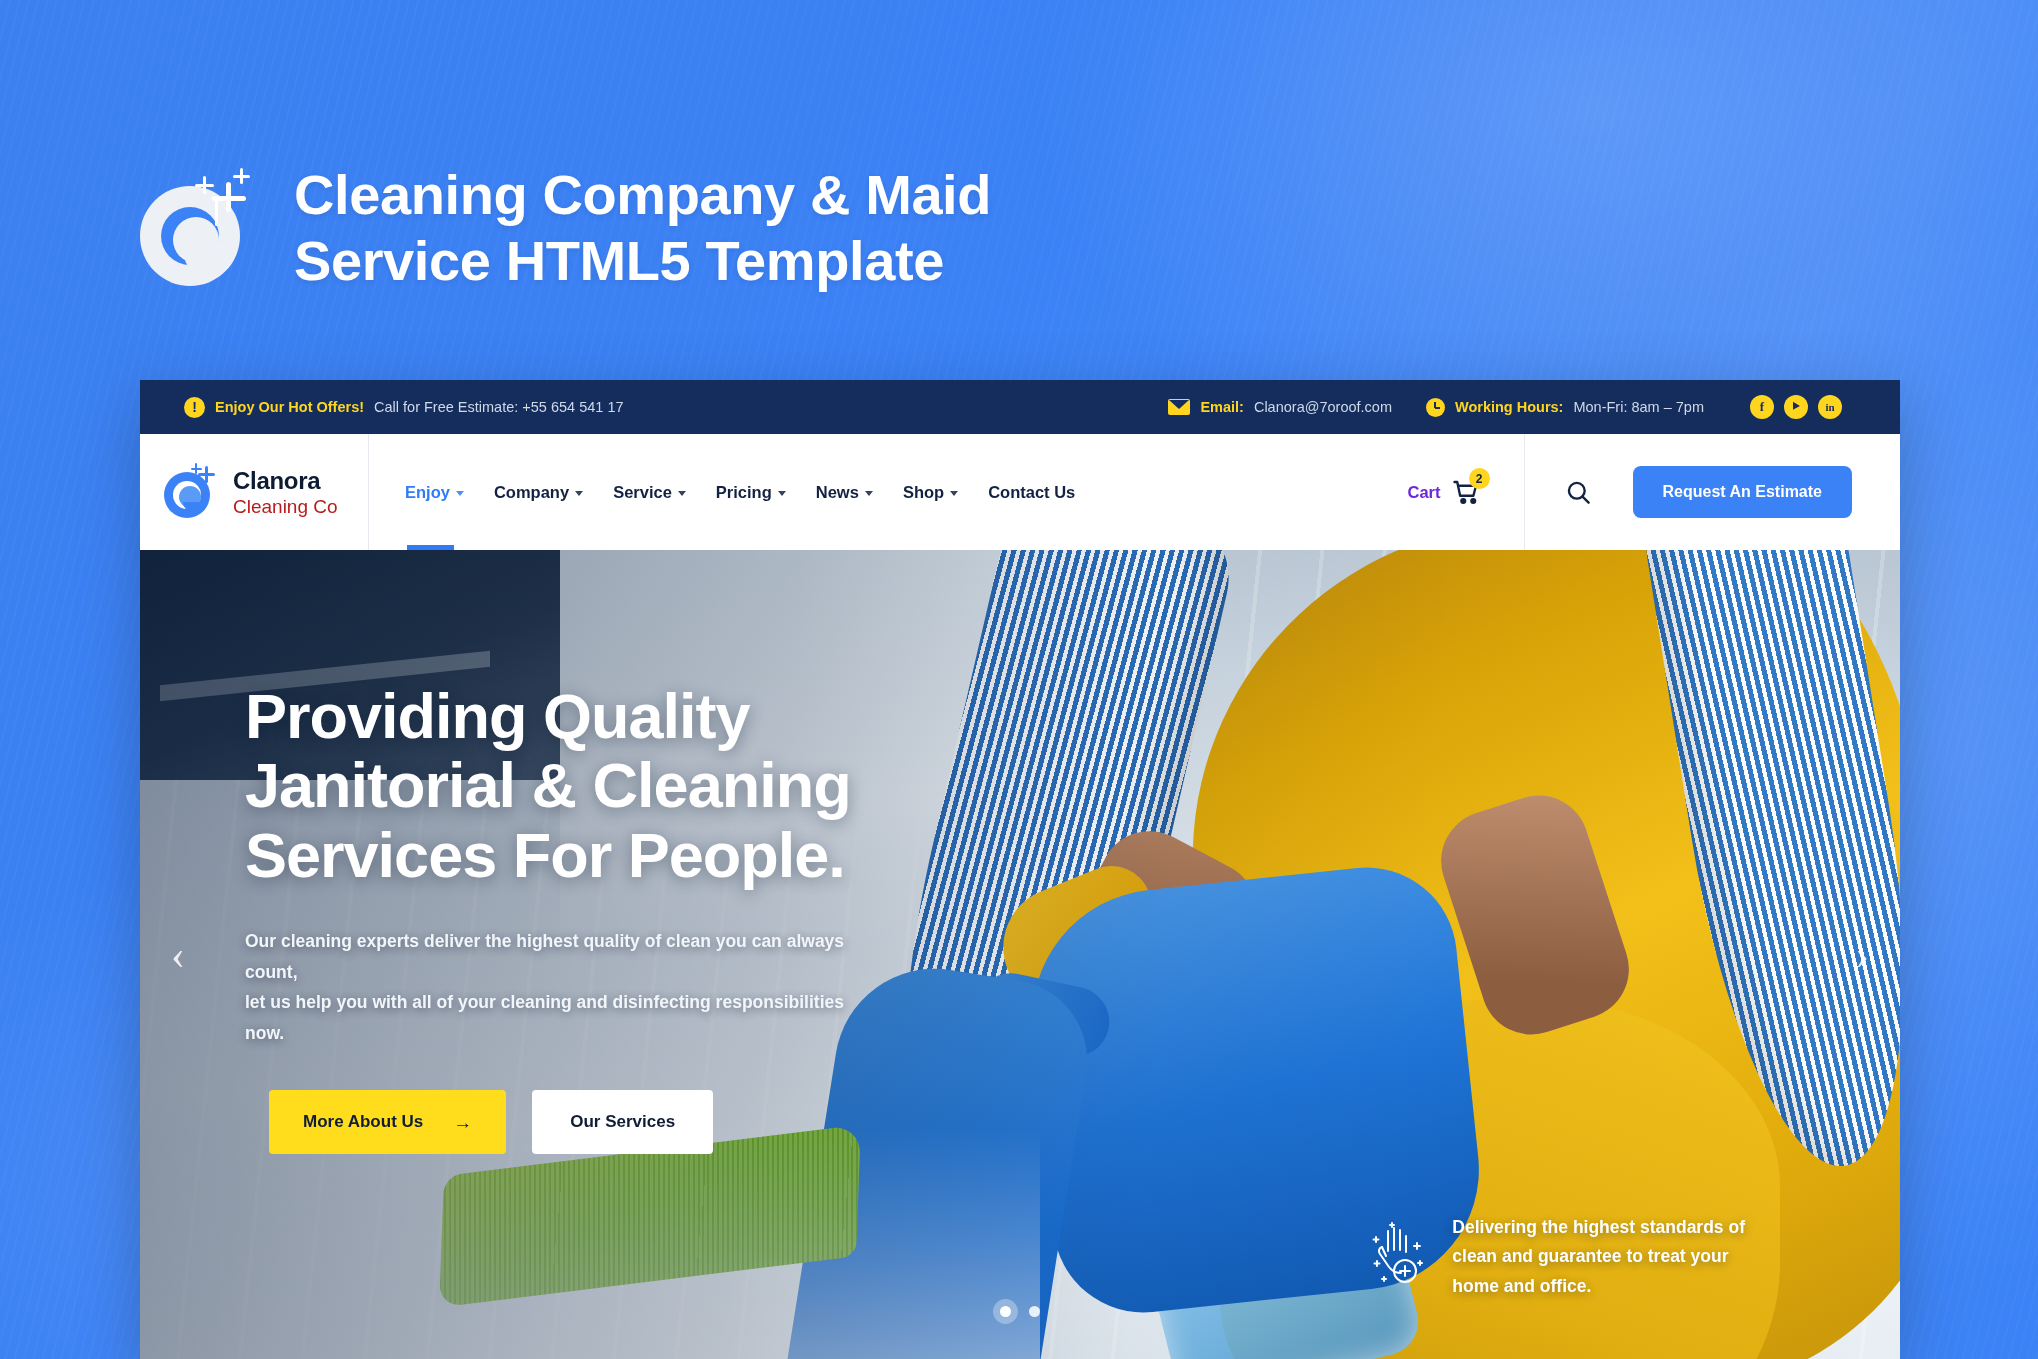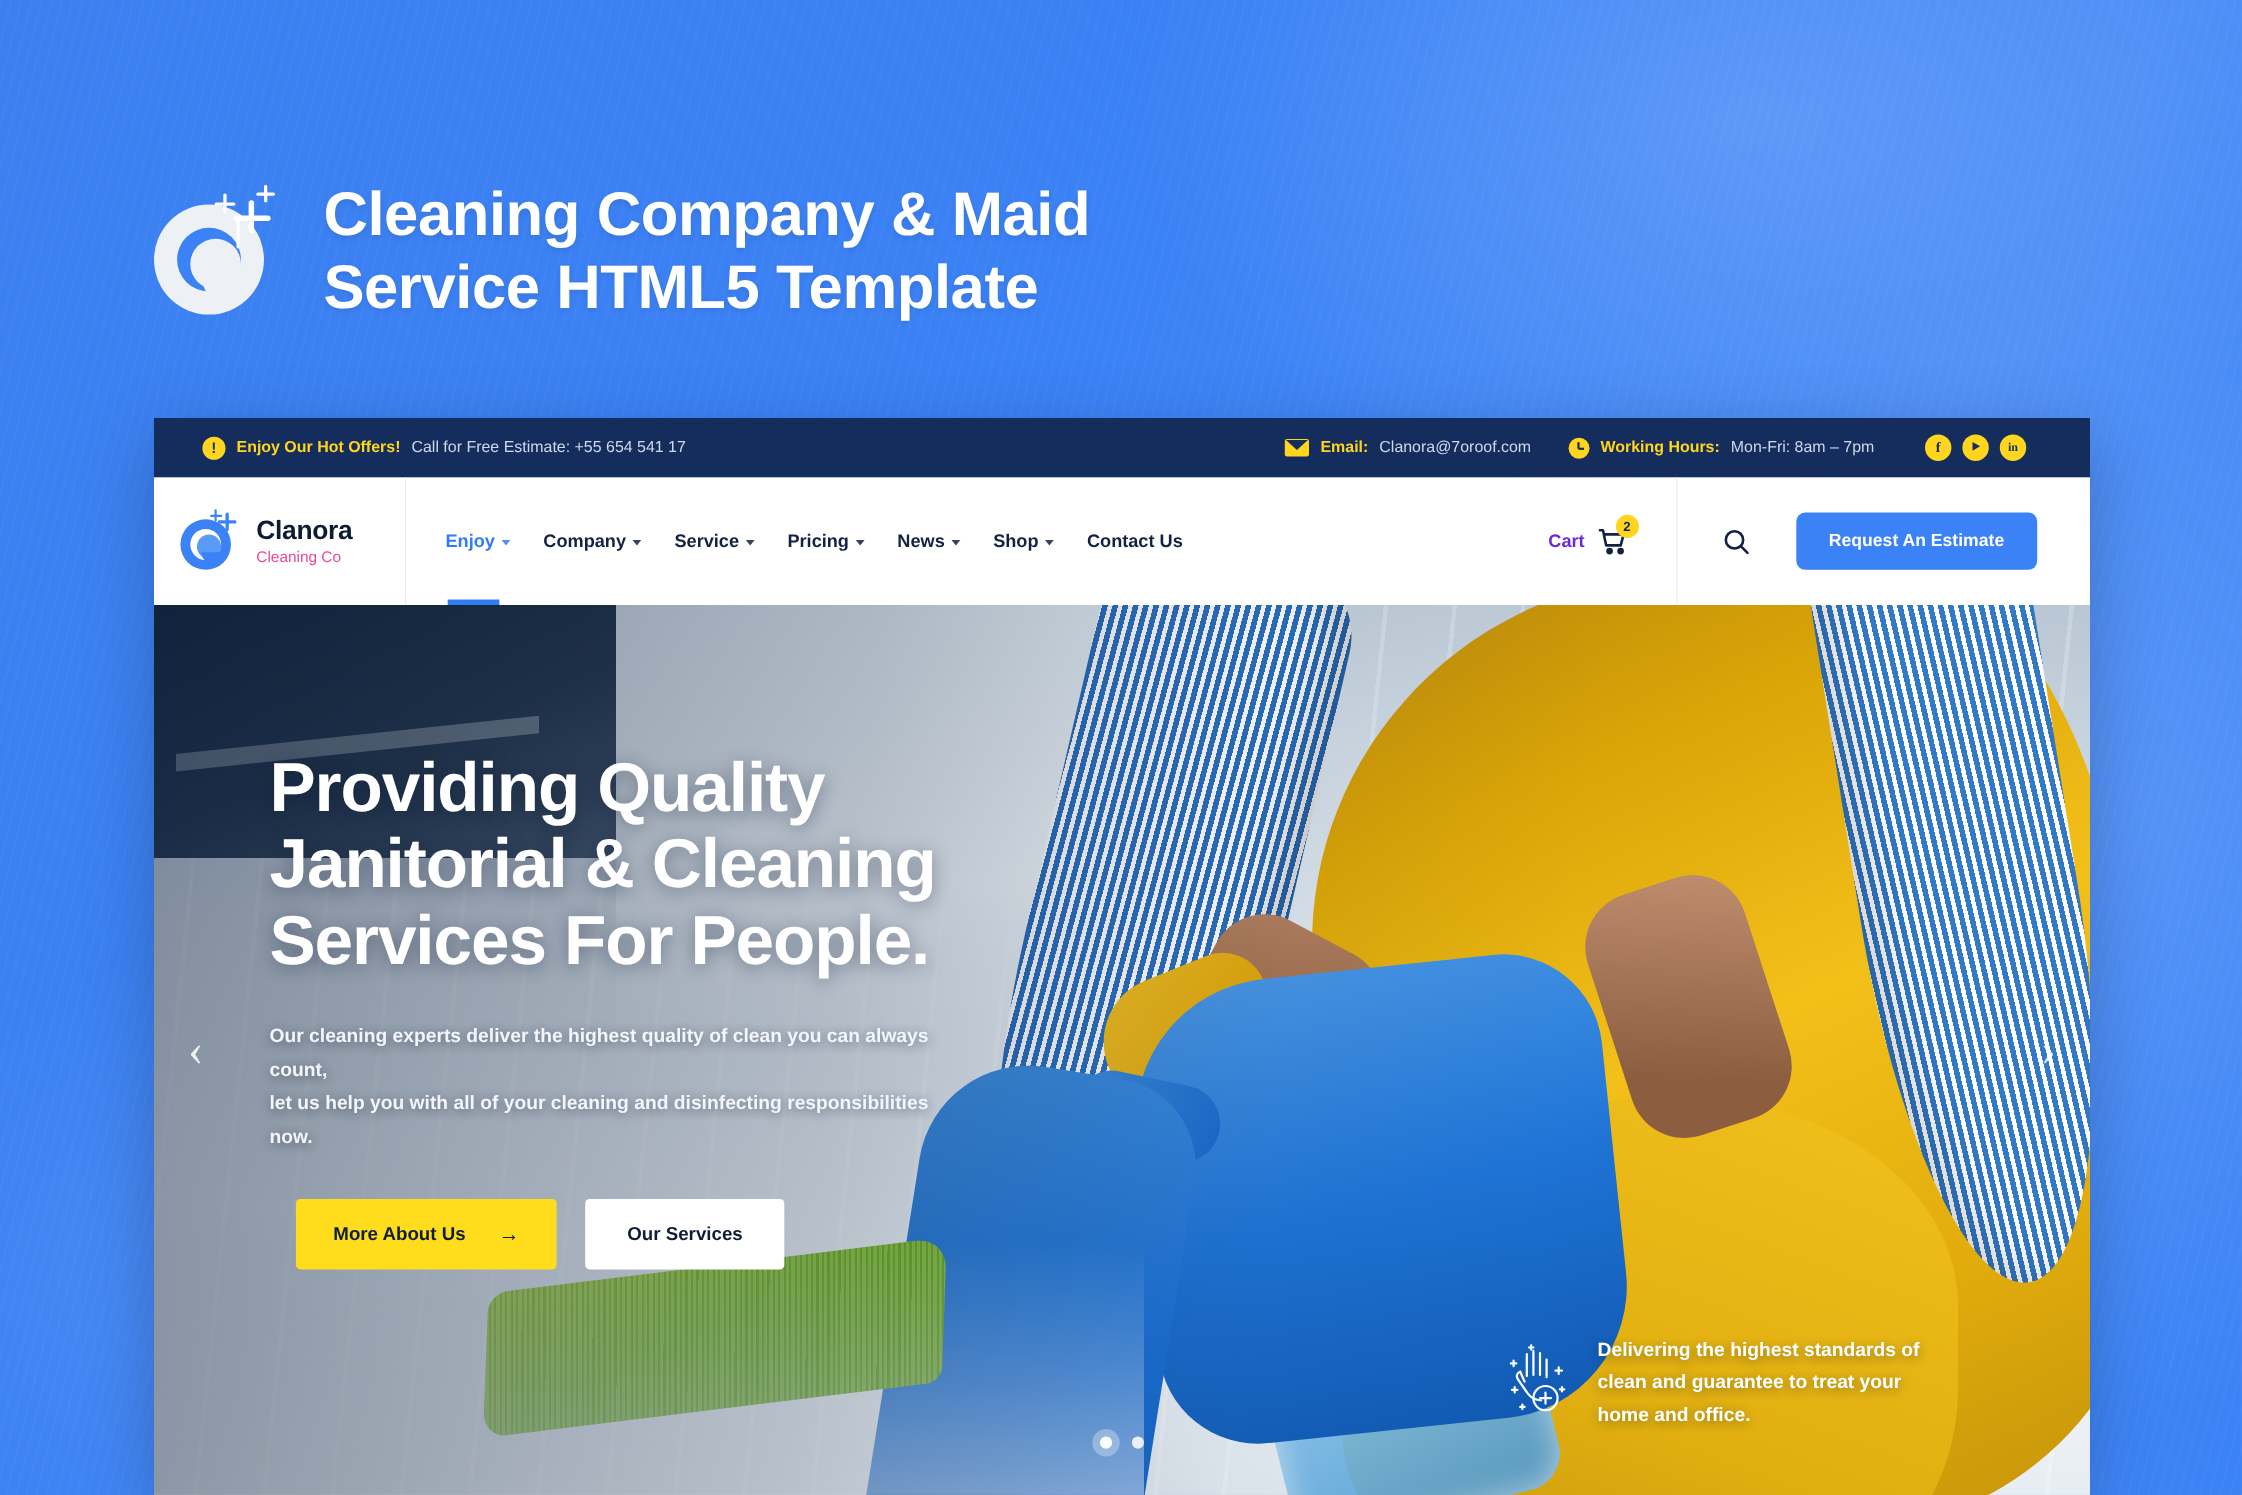--- a/index.html
+++ b/index.html
@@ -211,21 +211,21 @@
     position: absolute; left: 19px; top: 38px; width: 20px; height: 10px;
     border-radius: 0 0 11px 11px; background: #3b82f6;
   }
   .bsp { position: absolute; background: #3b82f6; }
   .bsp1 { left: 41px; top: 2px; width: 3px; height: 17px; border-radius: 2px; }
   .bsp2 { left: 34px; top: 9px; width: 17px; height: 3px; border-radius: 2px; }
   .bsp3 { left: 31px; top: -1px; width: 2px; height: 11px; border-radius: 2px; }
   .bsp4 { left: 27px; top: 3.5px; width: 11px; height: 2px; border-radius: 2px; }
   .brand-text { line-height: 1; }
   .brand-name { font-size: 24px; font-weight: bold; color: #0e1b33; letter-spacing: -0.3px; }
-  .brand-sub { font-size: 14px; color: #ec4899; margin-top: 4px; }
+  .brand-sub { font-size: 19px; color: #b91c1c; margin-top: 4px; }
 
   #menu {
     display: flex;
     align-items: center;
     gap: 30px;
     padding-left: 36px;
   }
   .menu-item {
     display: flex; align-items: center; gap: 6px;
     font-size: 16.5px; font-weight: bold; color: #132243;

